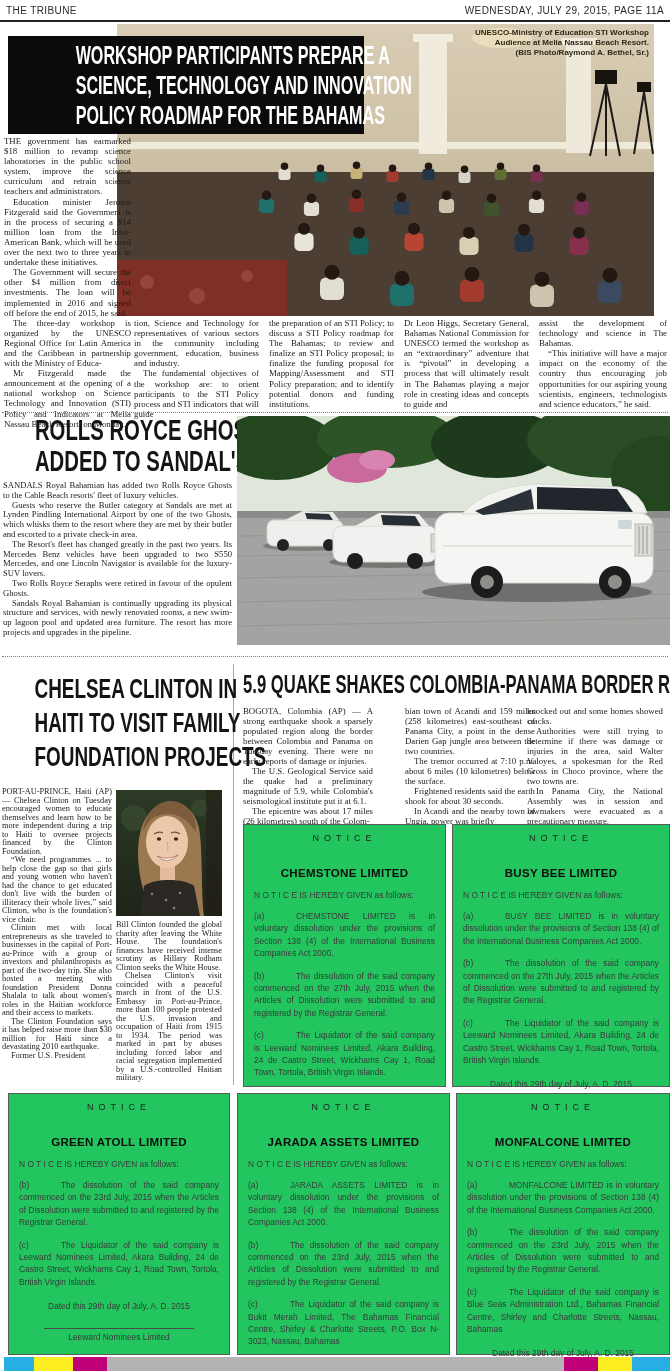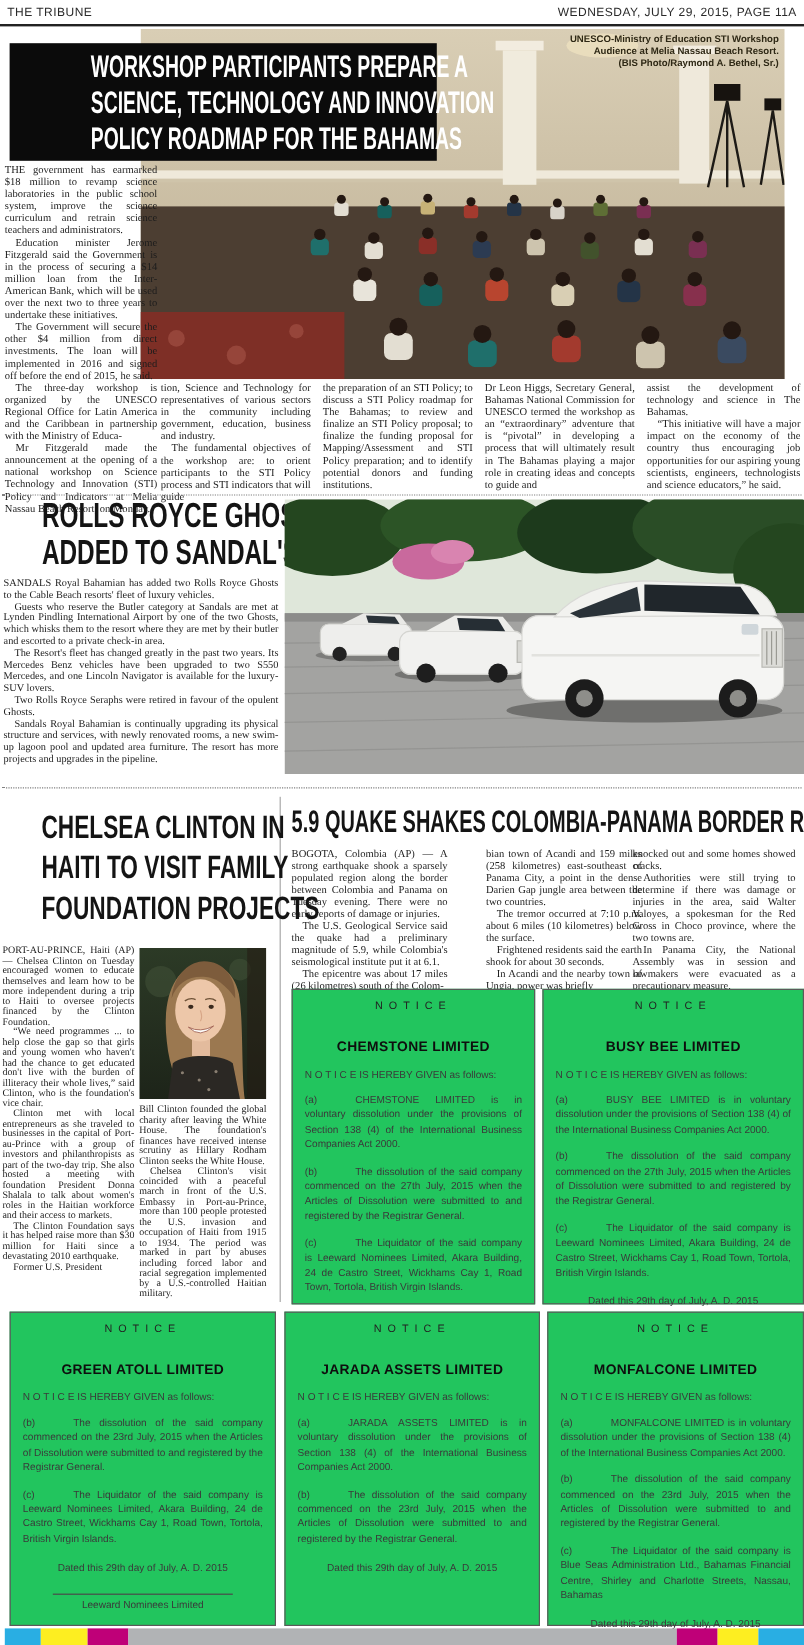--- a/index.html
+++ b/index.html
@@ -352,20 +352,21 @@
     </div>
   </div>
 
   <div class="notice" style="left:237px;top:1093px;width:211px;height:260px;">
     <div class="notice-label">NOTICE</div>
     <div class="notice-company">JARADA ASSETS LIMITED</div>
     <div class="notice-inner">
       <div class="notice-given">N O T I C E IS HEREBY GIVEN as follows:</div>
       <div class="notice-item"><span class="tag">(a)</span><span>JARADA ASSETS LIMITED is in voluntary dissolution under the provisions of Section 138 (4) of the International Business Companies Act 2000.</span></div>
       <div class="notice-item"><span class="tag">(b)</span><span>The dissolution of the said company commenced on the 23rd July, 2015 when the Articles of Dissolution were submitted to and registered by the Registrar General.</span></div>
+      <div class="notice-item"><span class="tag">(c)</span><span>The Liquidator of the said company is Bukit Merah Limited, The Bahamas Financial Centre, Shirley &amp; Charlotte Streets, P.O. Box N-3023, Nassau, Bahamas</span></div>
       <div class="notice-dated">Dated this 29th day of July, A. D. 2015</div>
 
     </div>
   </div>
 
   <div class="notice" style="left:456px;top:1093px;width:212px;height:260px;">
     <div class="notice-label">NOTICE</div>
     <div class="notice-company">MONFALCONE LIMITED</div>
     <div class="notice-inner">
       <div class="notice-given">N O T I C E IS HEREBY GIVEN as follows:</div>

